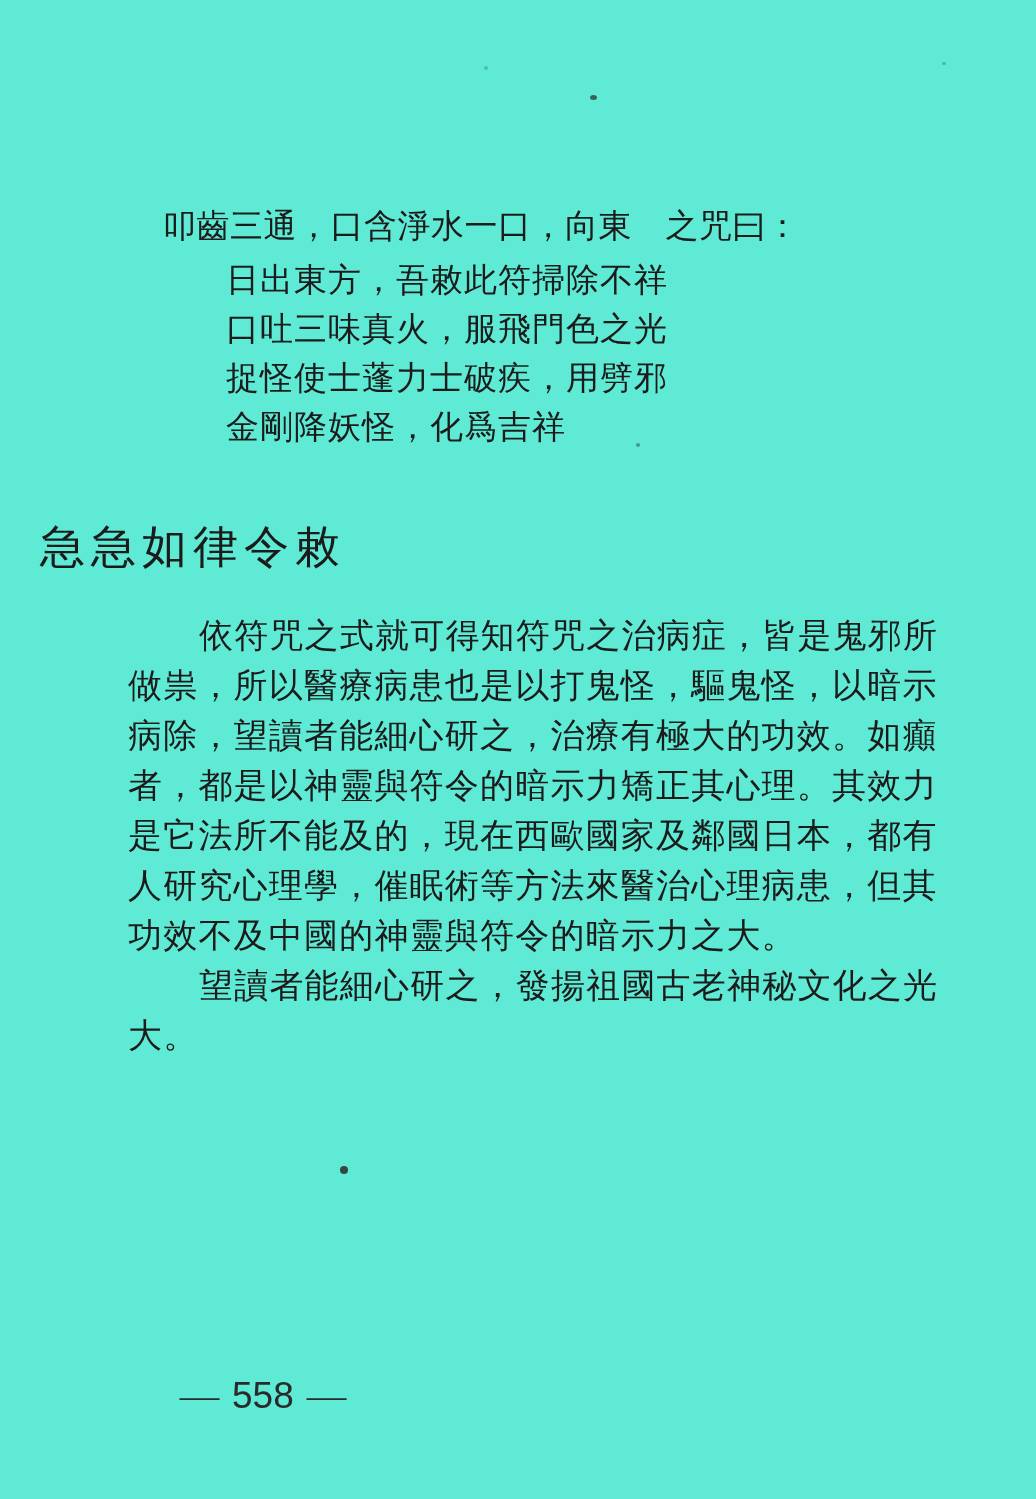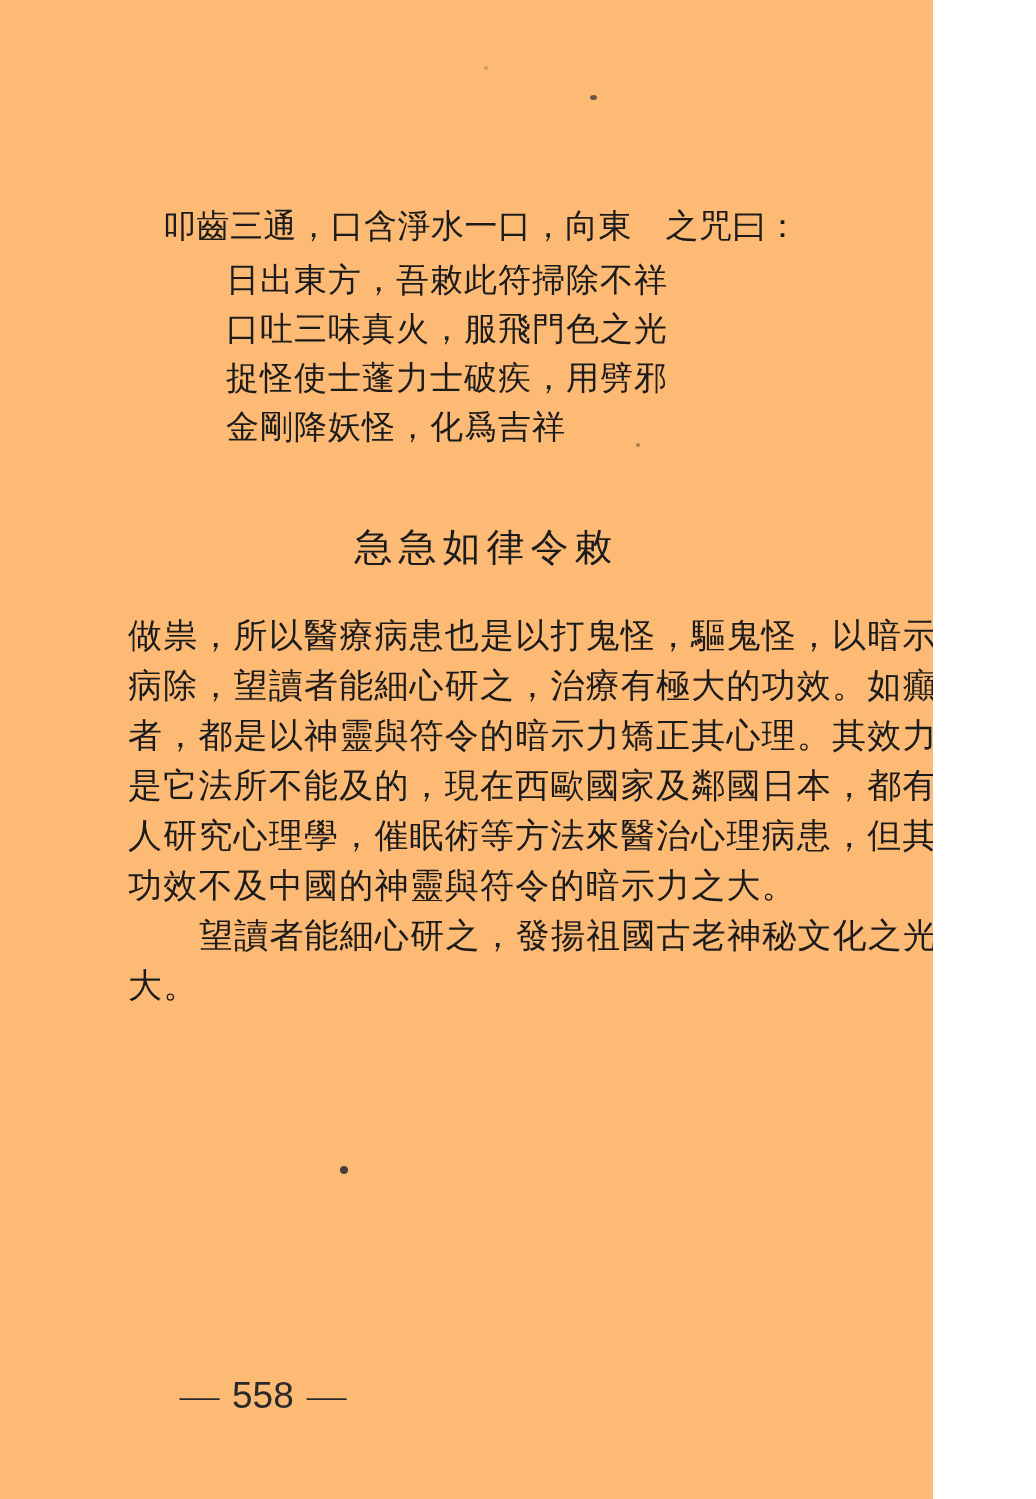--- a/index.html
+++ b/index.html
@@ -2,23 +2,23 @@
 <html><head>
 <meta charset="utf-8">
 <style>
   html, body {
     margin: 0;
     padding: 0;
     background: #ffffff;
   }
   .page {
     position: relative;
-    width: 933px;
+    width: 1036px;
     height: 1499px;
-    background: #fdba74;
+    background: #5eead4;
     overflow: hidden;
     font-family: "Liberation Serif", "DejaVu Serif", serif;
     color: #1b1b1b;
   }
   
   .incantation-intro {
     position: absolute;
     left: 163px;
     top: 206px;
     font-size: 33px;
@@ -37,22 +37,22 @@
     height: 49px;
     letter-spacing: 1px;
     white-space: nowrap;
   }
   
   .section-heading {
     position: absolute;
     top: 521px;
     left: 0;
     width: 100%;
-    text-align: center;
-    font-size: 38px;
+    text-align: left;
+    font-size: 45px;
     line-height: 52px;
     letter-spacing: 6px;
     text-indent: 40px;
     font-weight: 400;
   }
   
   .body-text {
     position: absolute;
     left: 128px;
     top: 611px;
@@ -109,20 +109,21 @@
   <div class="verses">
     <div class="verse-line">日出東方，吾敕此符掃除不祥</div>
     <div class="verse-line">口吐三味真火，服飛門色之光</div>
     <div class="verse-line">捉怪使士蓬力士破疾，用劈邪</div>
     <div class="verse-line">金剛降妖怪，化爲吉祥</div>
   </div>
 
   <div class="section-heading">急急如律令敕</div>
 
   <div class="body-text">
+    <div class="body-line indent">依符咒之式就可得知符咒之治病症，皆是鬼邪所</div>
     <div class="body-line">做祟，所以醫療病患也是以打鬼怪，驅鬼怪，以暗示</div>
     <div class="body-line">病除，望讀者能細心研之，治療有極大的功效。如癲</div>
     <div class="body-line">者，都是以神靈與符令的暗示力矯正其心理。其效力</div>
     <div class="body-line">是它法所不能及的，現在西歐國家及鄰國日本，都有</div>
     <div class="body-line">人研究心理學，催眠術等方法來醫治心理病患，但其</div>
     <div class="body-line">功效不及中國的神靈與符令的暗示力之大。</div>
     <div class="body-line indent">望讀者能細心研之，發揚祖國古老神秘文化之光</div>
     <div class="body-line">大。</div>
   </div>
 

